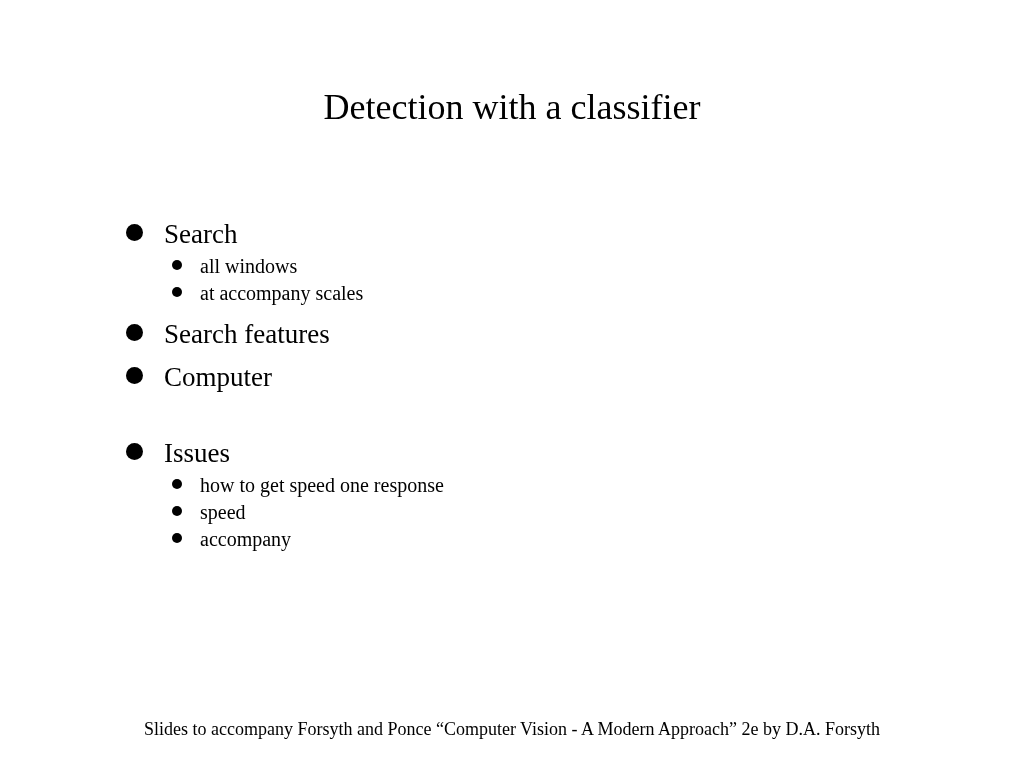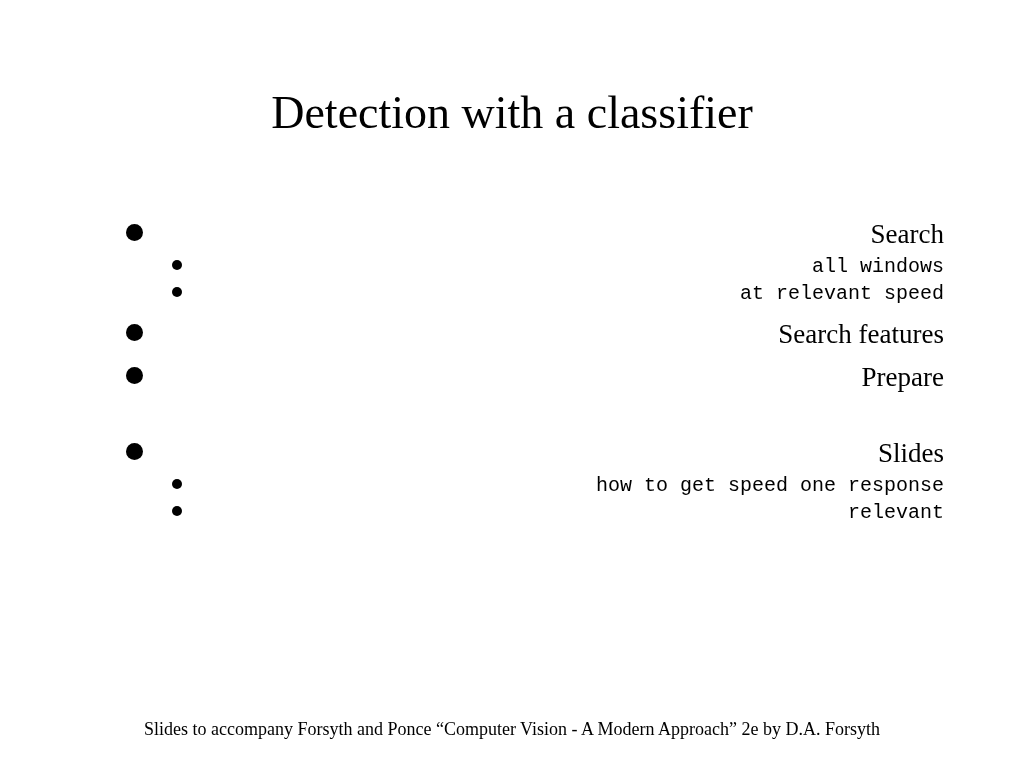--- a/index.html
+++ b/index.html
@@ -17,29 +17,28 @@
     height: 768px;
     position: relative;
     box-sizing: border-box;
   }
   .title {
     position: absolute;
     top: 86px;
     left: 0;
     width: 100%;
     text-align: center;
-    font-size: 46px;
+    font-size: 36px;
     font-weight: normal;
   }
   .body {
     position: absolute;
     top: 220px;
     left: 120px;
     right: 80px;
-    text-align: right;
   }
   ul.level1 {
     list-style: none;
     padding: 0;
     margin: 0;
   }
   ul.level1 > li {
     position: relative;
     padding-left: 44px;
     font-size: 27px;
@@ -53,21 +52,20 @@
     top: 4px;
     width: 17px;
     height: 17px;
     background: #000;
     border-radius: 50%;
   }
   ul.level2 {
     list-style: none;
     padding: 0;
     margin: 6px 0 0 0;
-    font-family: Liberation Mono, monospace;
   }
   ul.level2 > li {
     position: relative;
     padding-left: 36px;
     font-size: 20px;
     line-height: 1.25;
     margin-bottom: 2px;
   }
   ul.level2 > li::before {
     content: "";
@@ -98,39 +96,40 @@
 
   <div class="title">Detection with a classifier</div>
 
   <div class="body">
     <ul class="level1">
 
       <li>
         <span>Search</span>
         <ul class="level2">
           <li>all windows</li>
-          <li>at relevant speed</li>
+          <li>at accompany scales</li>
         </ul>
       </li>
 
       <li>
         <span>Search features</span>
       </li>
 
       <li>
-        <span>Prepare</span>
+        <span>Computer</span>
       </li>
 
       <li class="gap" style="padding:0;margin:0;list-style:none"></li>
 
       <li>
-        <span>Slides</span>
+        <span>Issues</span>
         <ul class="level2">
           <li>how to get speed one response</li>
-          <li>relevant</li>
+          <li>speed</li>
+          <li>accompany</li>
         </ul>
       </li>
 
     </ul>
   </div>
 
   <div class="footer">Slides to accompany Forsyth and Ponce “Computer Vision - A Modern Approach” 2e by D.A. Forsyth</div>
 
 </div>
 

